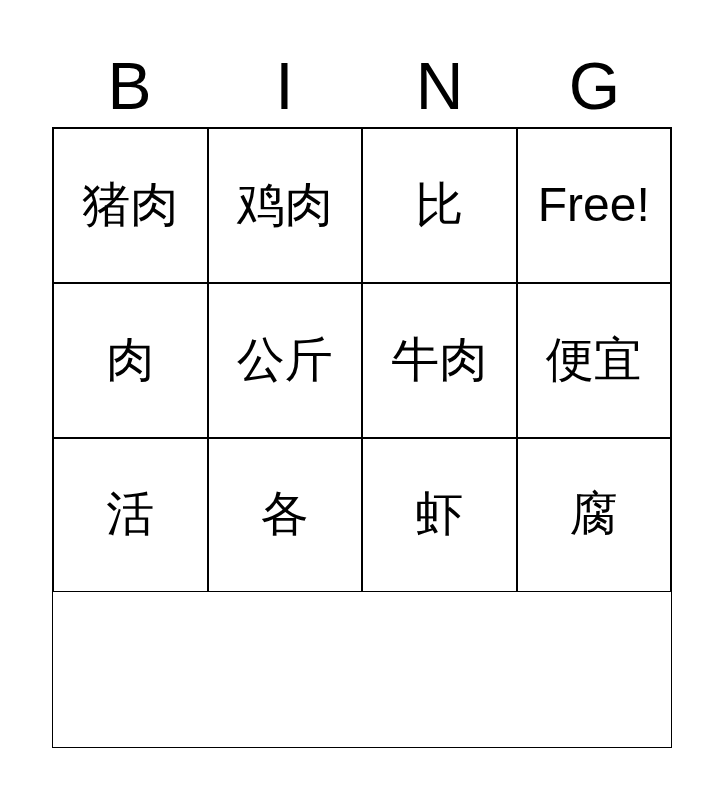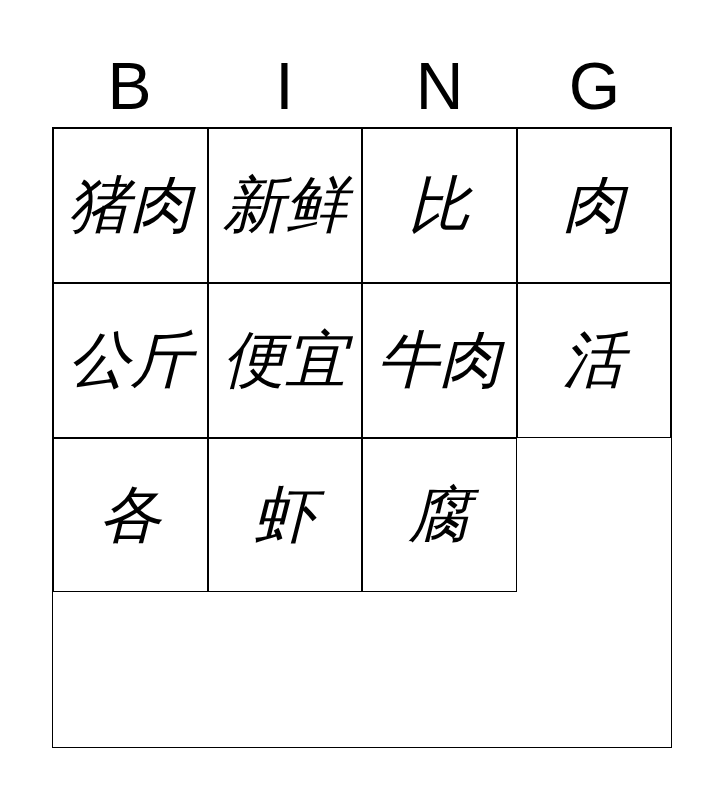--- a/index.html
+++ b/index.html
@@ -52,52 +52,52 @@
     border:1px solid var(--border-color);
     box-sizing:border-box;
     background:var(--bg-color);
   }
   .cell{
     border:1px solid var(--border-color);
     display:flex;
     align-items:center;
     justify-content:center;
     text-align:center;
-    font-size:62px;
+    font-size:48px;
     line-height:1.1;
     box-sizing:border-box;
     padding:0;
     cursor:pointer;
     overflow:visible;
     word-break:break-word;
-    font-style:italic;
   }
 </style>
 </head>
 <body>
 
 <div class="page">
 
   <div class="bingo-header">
     <span class="letter">B</span>
     <span class="letter">I</span>
     <span class="letter">N</span>
     <span class="letter">G</span>
   </div>
 
   <div class="bingo-grid">
     <div class="cell">猪肉</div>
-    <div class="cell">新鲜</div>
+    <div class="cell">鸡肉</div>
     <div class="cell">比</div>
 
+    <div class="cell">Free!</div>
     <div class="cell">肉</div>
     <div class="cell">公斤</div>
 
+    <div class="cell">牛肉</div>
     <div class="cell">便宜</div>
-    <div class="cell">牛肉</div>
     <div class="cell">活</div>
 
     <div class="cell">各</div>
     <div class="cell">虾</div>
     <div class="cell">腐</div>
   </div>
 
 </div>
 
 </body></html>

